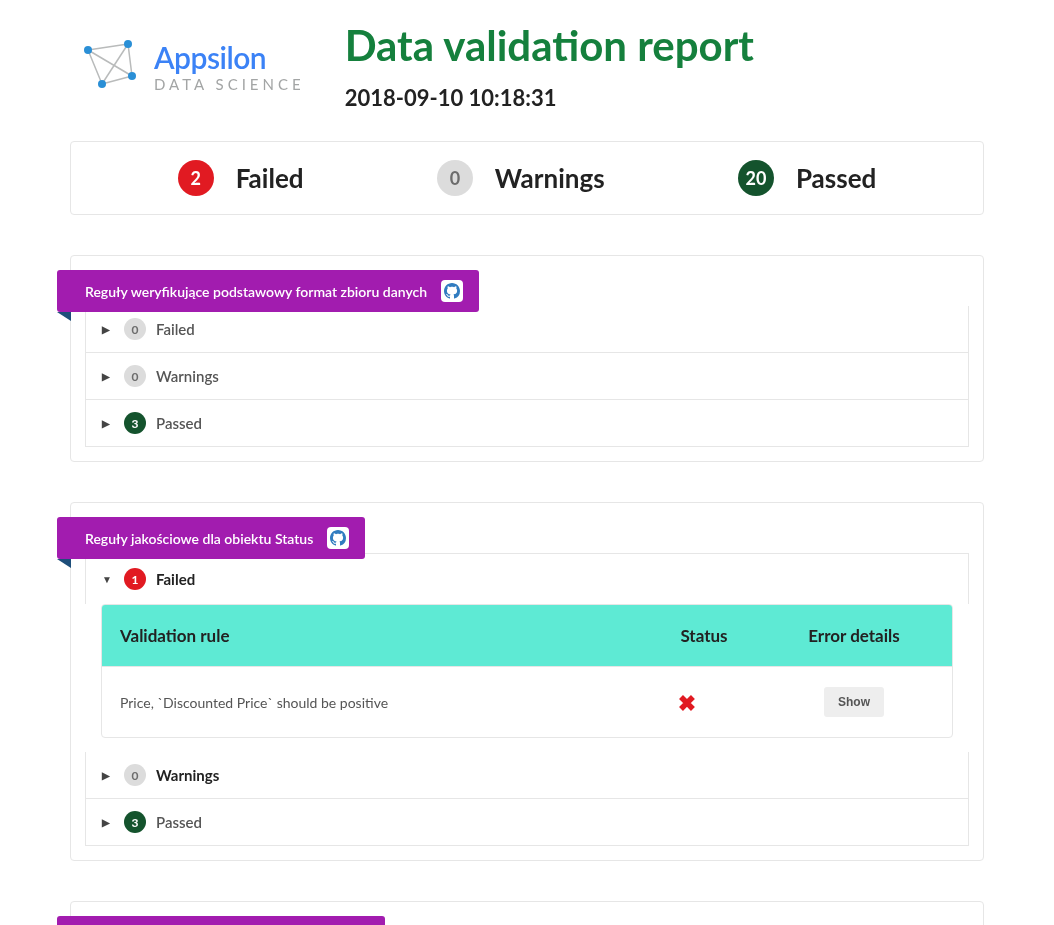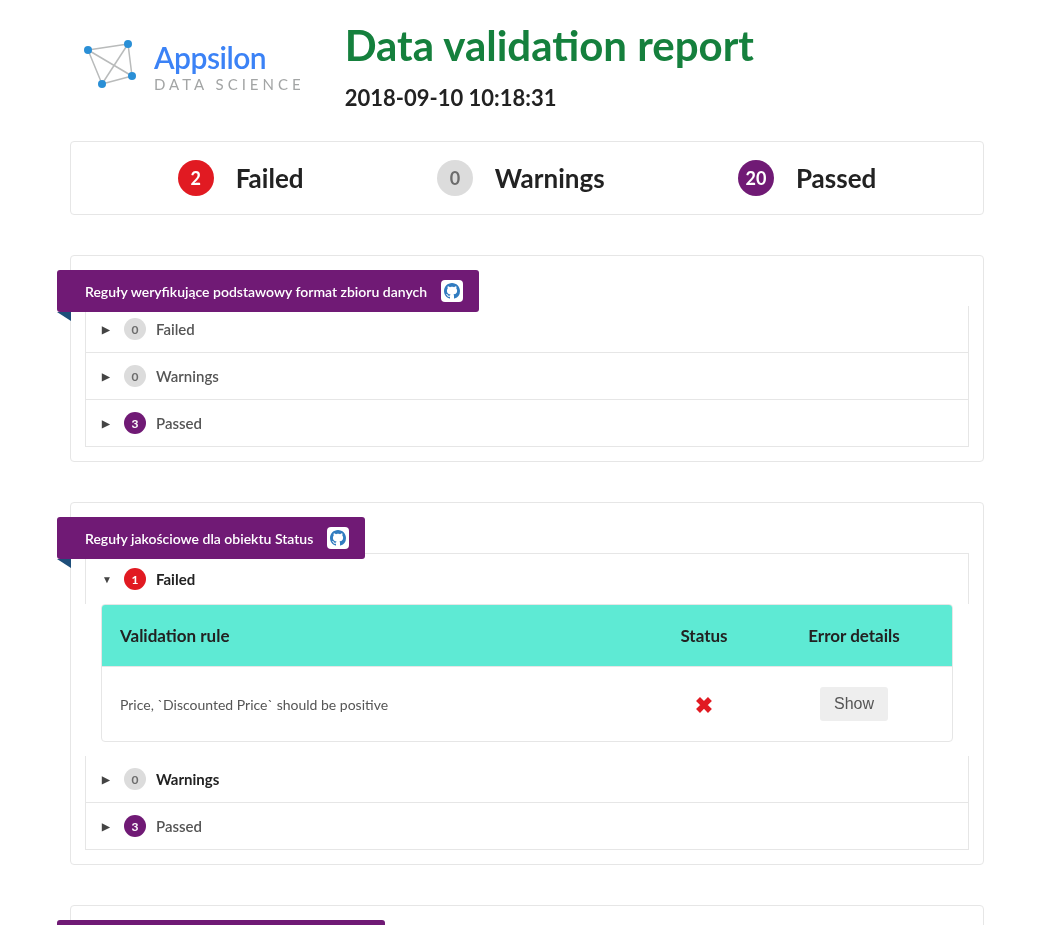--- a/index.html
+++ b/index.html
@@ -65,39 +65,39 @@
     align-items: center;
     justify-content: center;
     border-radius: 50%;
     color: #fff;
     font-weight: 700;
   }
   .badge-lg { width: 36px; height: 36px; font-size: 18px; }
   .badge-sm { width: 22px; height: 22px; font-size: 12px; }
   .badge-red   { background: #e11a22; }
   .badge-gray  { background: #dcdcdc; color: #6c6c6c; }
-  .badge-green { background: #701a75; }
+  .badge-green { background: #14532d; }
   .summary-label {
     font-size: 26px;
     font-weight: 700;
     color: #222;
   }
 
   .section {
     position: relative;
     border: 1px solid #e6e6e6;
     border-radius: 4px;
     margin: 0 30px 40px 30px;
     padding: 50px 14px 14px 14px;
   }
   .section-tab {
     position: absolute;
     top: 14px;
     left: -14px;
-    background: #701a75;
+    background: #a21caf;
     color: #fff;
     font-size: 14px;
     font-weight: 600;
     padding: 10px 16px 10px 28px;
     border-radius: 3px;
     display: flex;
     align-items: center;
     gap: 14px;
   }
   .section-tab::before {
@@ -155,37 +155,38 @@
   .rule-head {
     background: #5eead4;
     font-weight: 700;
     font-size: 17px;
     color: #222;
   }
   .rule-body {
     border-top: 1px solid #e6e6e6;
     font-size: 14px;
     color: #555;
+    gap: 17px;
   }
   .rule-head > div:nth-child(2),
   .rule-body > div:nth-child(2) { text-align: center; }
   .rule-head > div:nth-child(3),
   .rule-body > div:nth-child(3) { text-align: center; }
   .x-icon {
     color: #e11a22;
     font-size: 22px;
     font-weight: 900;
   }
   .show-btn {
     background: #eeeeee;
     border: none;
     border-radius: 3px;
     padding: 8px 14px;
-    font-size: 16px;
-    font-weight: 400;
+    font-size: 12px;
+    font-weight: 700;
     color: #555;
     cursor: pointer;
   }
   .expanded-block {
     border: 1px solid #e6e6e6;
     border-bottom: none;
     padding: 14px 16px;
     display: flex;
     align-items: center;
     gap: 10px;

